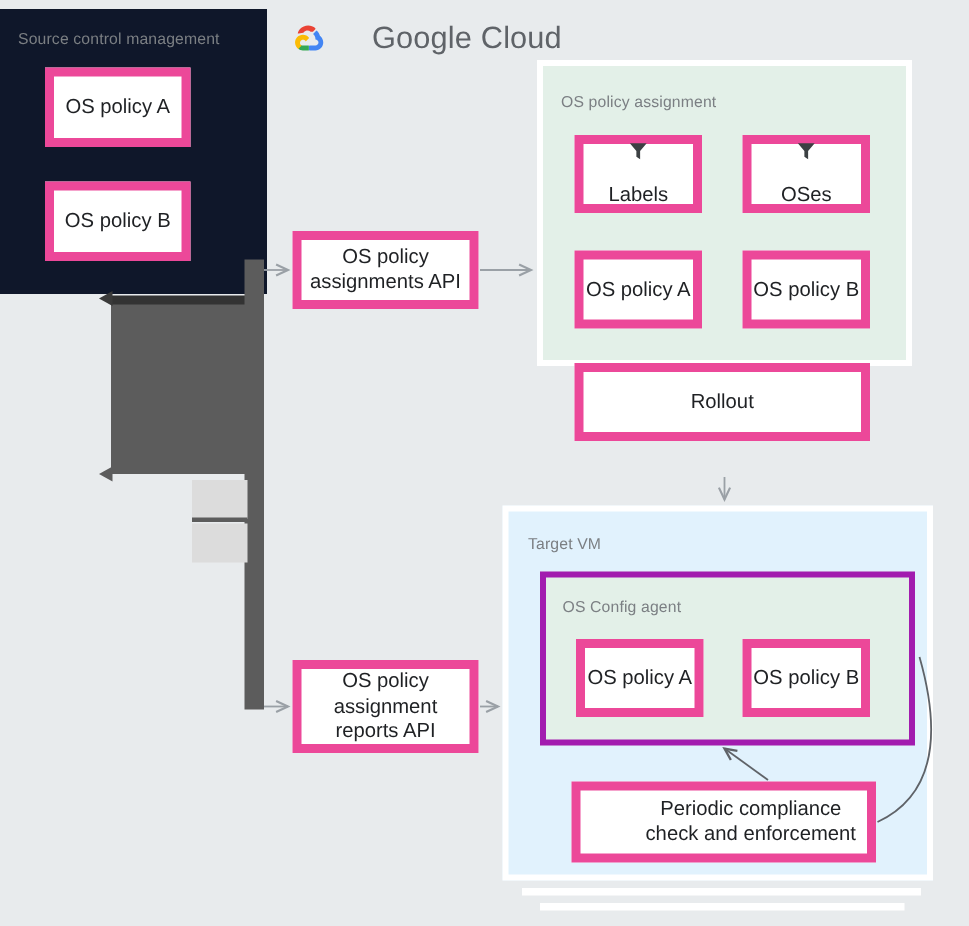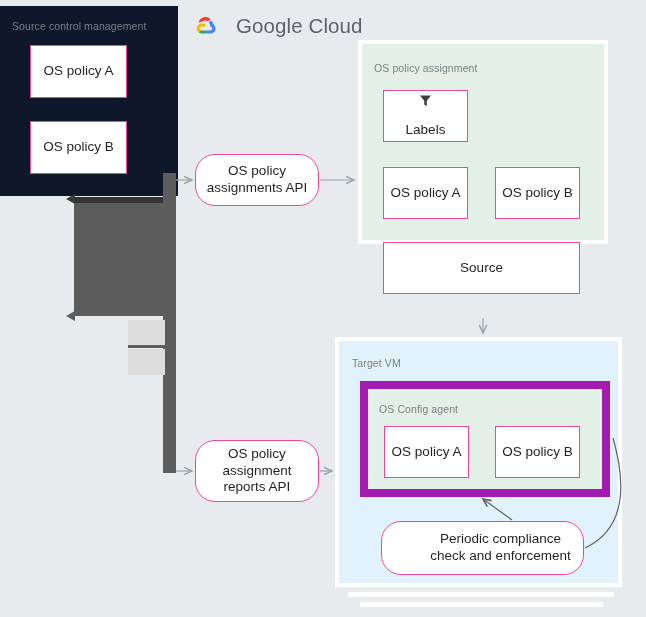--- a/index.html
+++ b/index.html
@@ -26,34 +26,34 @@
   #scm-panel{
     left:0;top:6px;width:178px;height:190px;
     background:#0f172a;
   }
   #scm-label{left:12px;top:14px;}
 
   
   #gc-logo{position:absolute;left:190px;top:14px;display:flex;align-items:center;}
   #gc-logo svg{display:block;}
   #gc-wordmark{
-    margin-left:16px;font-size:20.5px;color:#5f6368;
+    margin-left:28px;font-size:20.5px;color:#5f6368;
     letter-spacing:.1px;line-height:1;white-space:nowrap;
   }
   #gc-wordmark b{font-weight:400;color:#5f6368;}
 
   
   .card{
     position:absolute;box-sizing:border-box;
-    background:#ffffff;border:1px solid #ec4899;
+    background:#ffffff;border:6px solid #ec4899;
     display:flex;align-items:center;justify-content:center;
     font-size:13.5px;color:#1f2124;text-align:center;
     line-height:1.25;
   }
-  .card.multiline{white-space:pre-line;border-radius:20px;}
+  .card.multiline{white-space:pre-line;}
 
   
   #assign-panel{
     left:358px;top:40px;width:250px;height:204px;
     background:#e3f0e8;border:4px solid #ffffff;
   }
   #assign-label{left:12px;top:18px;}
 
   
   #vm-panel{
@@ -63,21 +63,21 @@
   #vm-label{left:13px;top:16px;}
 
   
   .vm-stack{position:absolute;background:#ffffff;height:5px;}
   #vm-stack-1{left:348px;top:592px;width:266px;}
   #vm-stack-2{left:360px;top:602px;width:243px;}
 
   
   #agent-panel{
     left:360px;top:381px;width:250px;height:116px;
-    background:#e3f0e8;border:8px solid #a21caf;
+    background:#e3f0e8;border:4px solid #a21caf;
   }
   #agent-label{left:11px;top:14px;}
 
   
   .icon-card{gap:9px;flex-direction:column;}
   .funnel{flex:0 0 auto;}
   .user-card{justify-content:flex-start;padding-left:20px;gap:11px;}
 
   
   #machine-body{
@@ -156,24 +156,32 @@
 
   <div class="card icon-card" style="left:383px;top:90px;width:85px;height:52px;">
     <span class="funnel">
       <svg width="15" height="15" viewBox="0 0 24 24" aria-hidden="true">
         <path d="M3 4h18l-7 8.2V21l-4-2.6v-6.2z" fill="#3c4043"></path>
       </svg>
     </span>
     <span>Labels</span>
   </div>
 
+  <div class="card icon-card" style="left:495px;top:90px;width:85px;height:52px;">
+    <span class="funnel">
+      <svg width="15" height="15" viewBox="0 0 24 24" aria-hidden="true">
+        <path d="M3 4h18l-7 8.2V21l-4-2.6v-6.2z" fill="#3c4043"></path>
+      </svg>
+    </span>
+    <span>OSes</span>
+  </div>
 
   <div class="card" style="left:383px;top:167px;width:85px;height:52px;">OS policy A</div>
   <div class="card" style="left:495px;top:167px;width:85px;height:52px;">OS policy B</div>
-  <div class="card" style="left:383px;top:242px;width:197px;height:52px;">Source</div>
+  <div class="card" style="left:383px;top:242px;width:197px;height:52px;">Rollout</div>
 
   <div class="vm-stack" id="vm-stack-1"></div>
   <div class="vm-stack" id="vm-stack-2"></div>
 
   <div class="panel" id="vm-panel">
     <div class="panel-label" id="vm-label">Target VM</div>
   </div>
 
   <div class="panel" id="agent-panel">
     <div class="panel-label" id="agent-label">OS Config agent</div>

